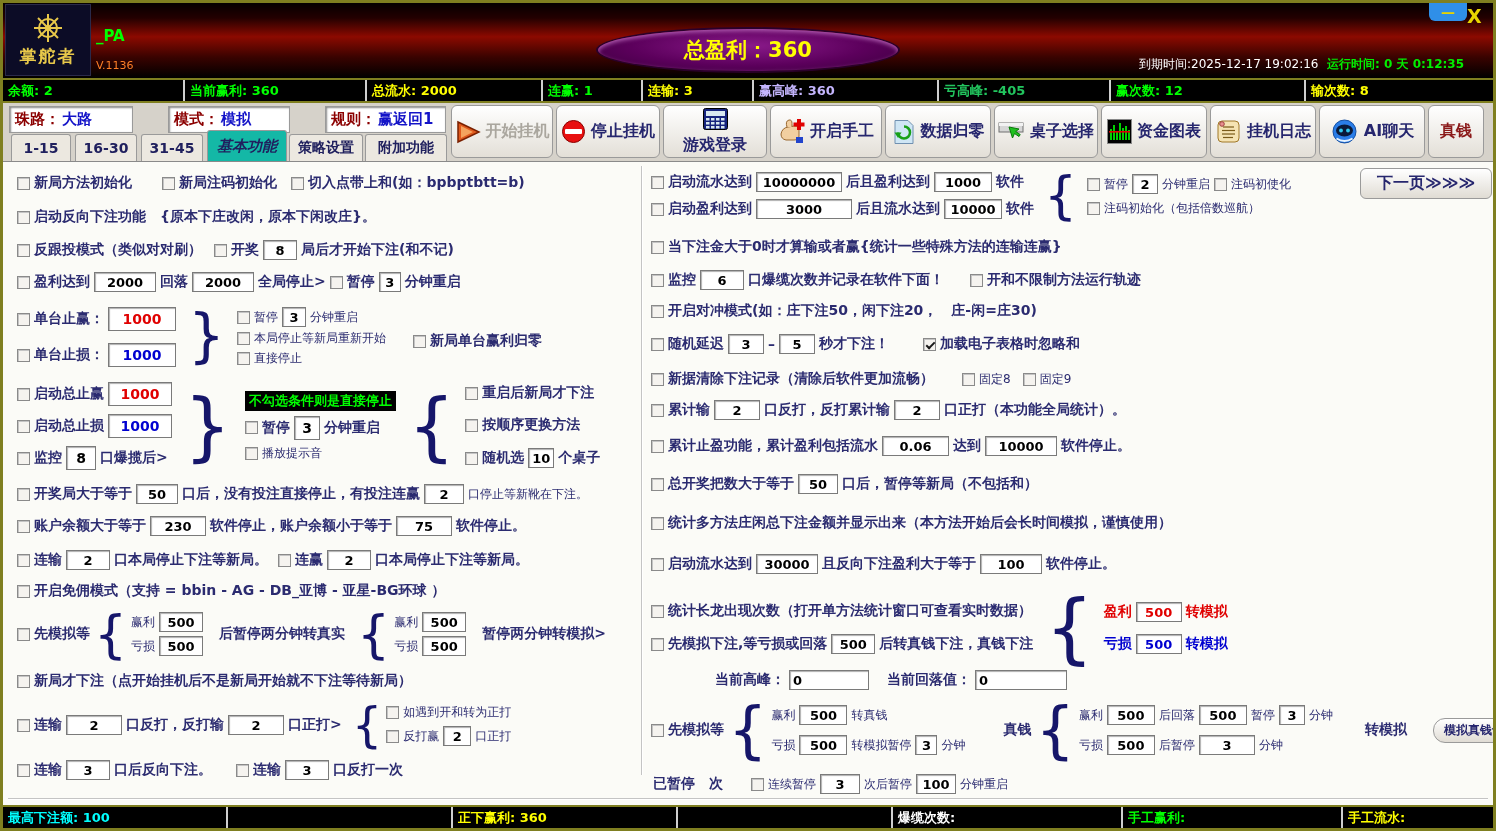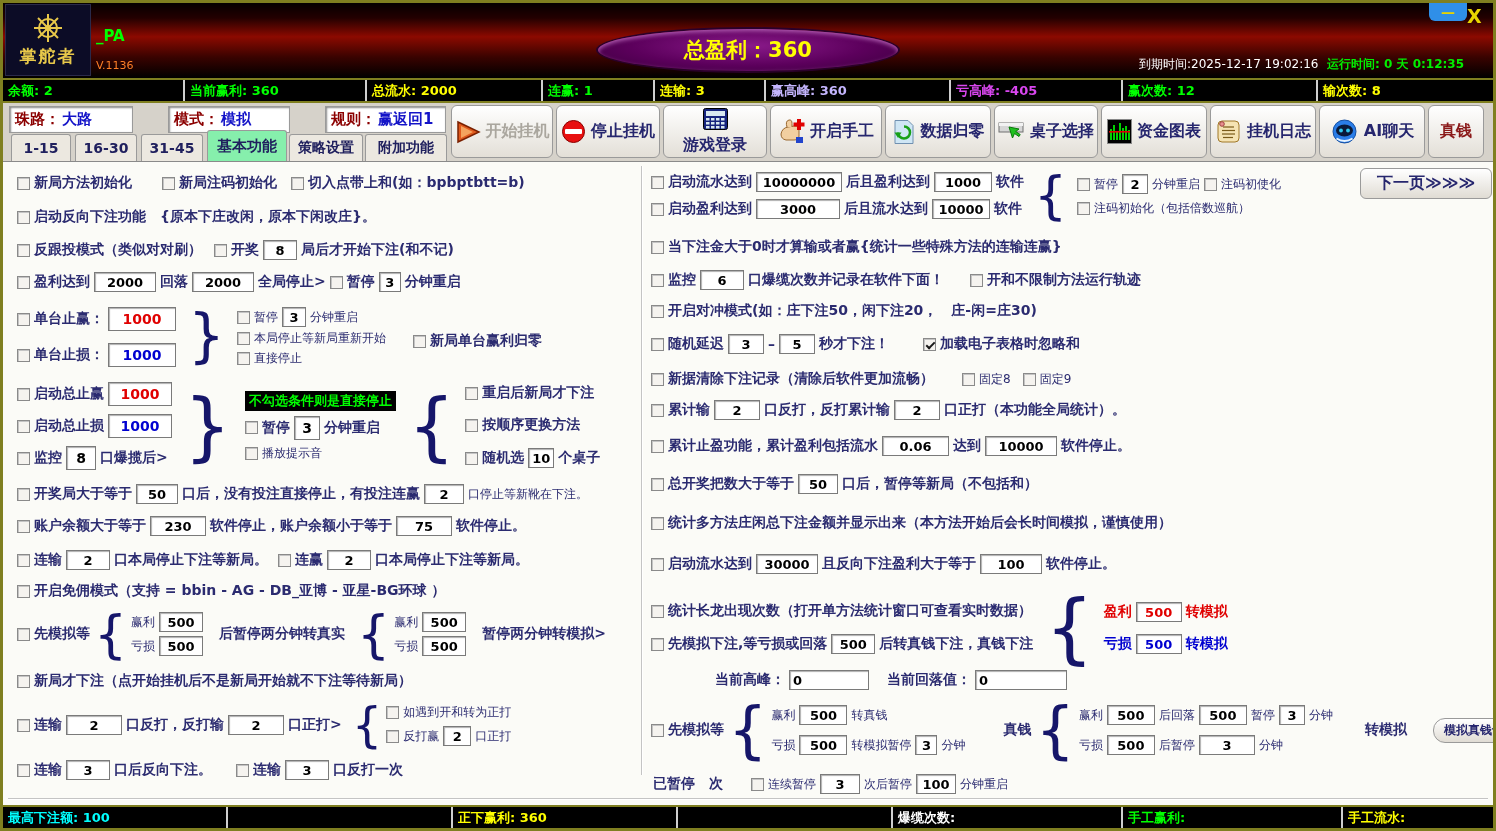--- a/index.html
+++ b/index.html
@@ -30,21 +30,21 @@
 .scell{display:flex;align-items:center;padding-left:5px;font-size:13px;font-weight:bold;border-right:2px solid #cfcfcf;overflow:hidden;white-space:nowrap;}
 
 .toolbar{position:absolute;left:0;top:100px;width:1490px;height:58px;background:#d6d2ca;}
 .fieldbox{position:absolute;top:3px;height:27px;background:#fff;border:1px solid #9a9a9a;
  box-shadow:inset 1px 1px 2px #8a8a8a;display:flex;align-items:center;padding:0 5px;font-size:15px;font-weight:bold;white-space:nowrap;}
 .flabel{color:#8b0000;}
 .fvalue{color:#1414c8;margin-left:2px;}
 .tab{position:absolute;top:31px;height:27px;background:#ece8e0;border:1px solid #9a9a9a;border-bottom:none;
  border-radius:3px 3px 0 0;display:flex;align-items:center;justify-content:center;
  font-size:14px;font-weight:bold;color:#20205e;cursor:pointer;}
-.tab.active{top:27px;height:31px;background:#86efac;z-index:3;font-size:15px;}
+.tab.active{top:27px;height:31px;background:#14b8a6;z-index:3;font-size:15px;font-style:italic;}
 .tbuttons{position:absolute;left:448px;top:2px;height:54px;display:flex;gap:3px;}
 .tbtn{height:53px;display:flex;align-items:center;justify-content:center;gap:5px;
  background:linear-gradient(#ffffff,#e3dfd7);border:1px solid #9a9a9a;border-radius:6px;
  font-size:16px;font-weight:bold;color:#26266e;cursor:pointer;white-space:nowrap;}
 .tbtn.disabled{color:#aaa69e;}
 .tbtn.accent{color:#8b1a1a;}
 .ticon{display:flex;align-items:center;}
 
 .content{position:absolute;left:0;top:158px;width:1490px;height:644px;background:#fbfbf7;border-top:1px solid #8a8a8a;}
 .vdiv{position:absolute;left:638px;top:4px;bottom:30px;width:2px;border-left:1px solid #c4c4c4;border-right:1px solid #ffffff;}
@@ -104,31 +104,31 @@
 <div class="status-top" id="statusTop">
     <div class="scell" style="width: 182px;">
       <span style="color: rgb(0, 255, 0);">余额: 2</span>
     </div>
     <div class="scell" style="width: 182px;">
       <span style="color: rgb(0, 255, 0);">当前赢利: 360</span>
     </div>
     <div class="scell" style="width: 176px;">
       <span style="color: rgb(255, 255, 0);">总流水: 2000</span>
     </div>
-    <div class="scell" style="width: 112px;">
+    <div class="scell" style="width: 100px;">
       <span style="color: rgb(0, 255, 0);">连赢: 1</span>
     </div>
     <div class="scell" style="width: 111px;">
       <span style="color: rgb(255, 255, 0);">连输: 3</span>
     </div>
     <div class="scell" style="width: 185px;">
       <span style="color: #c4b5fd;">赢高峰: 360</span>
     </div>
     <div class="scell" style="width: 172px;">
-      <span style="color: #d946ef;">亏高峰: -405</span>
+      <span style="color: #22c55e;">亏高峰: -405</span>
     </div>
     <div class="scell" style="width: 195px;">
       <span style="color: rgb(0, 255, 0);">赢次数: 12</span>
     </div>
     <div class="scell" style="width: 181px; flex: 1 1 0%; border-right: none;">
       <span style="color: rgb(255, 255, 0);">输次数: 8</span>
     </div>
   </div>
 
 <div class="toolbar">
@@ -516,21 +516,21 @@
           <span class="cbx"></span>
           <span class="lbl">启动流水达到</span>
           <span class="ibox" style="width: 86px;">10000000</span>
           <span class="lbl">后且盈利达到</span>
           <span class="ibox" style="width: 58px;">1000</span>
           <span class="lbl">软件</span>
         </div>
         <div class="line">
           <span class="cbx"></span>
           <span class="lbl">启动盈利达到</span>
-          <span class="ibox" style="width: 84px;">3000</span>
+          <span class="ibox" style="width: 96px;">3000</span>
           <span class="lbl">后且流水达到</span>
           <span class="ibox" style="width: 58px;">10000</span>
           <span class="lbl">软件</span>
         </div>
       </div>
       <span class="gap" style="width: 2px;"></span>
       <span class="brace" style="font-size: 52px;">{</span>
       <span class="gap" style="width: 2px;"></span>
       <div class="col" style="gap: 6px;">
         <div class="line">

